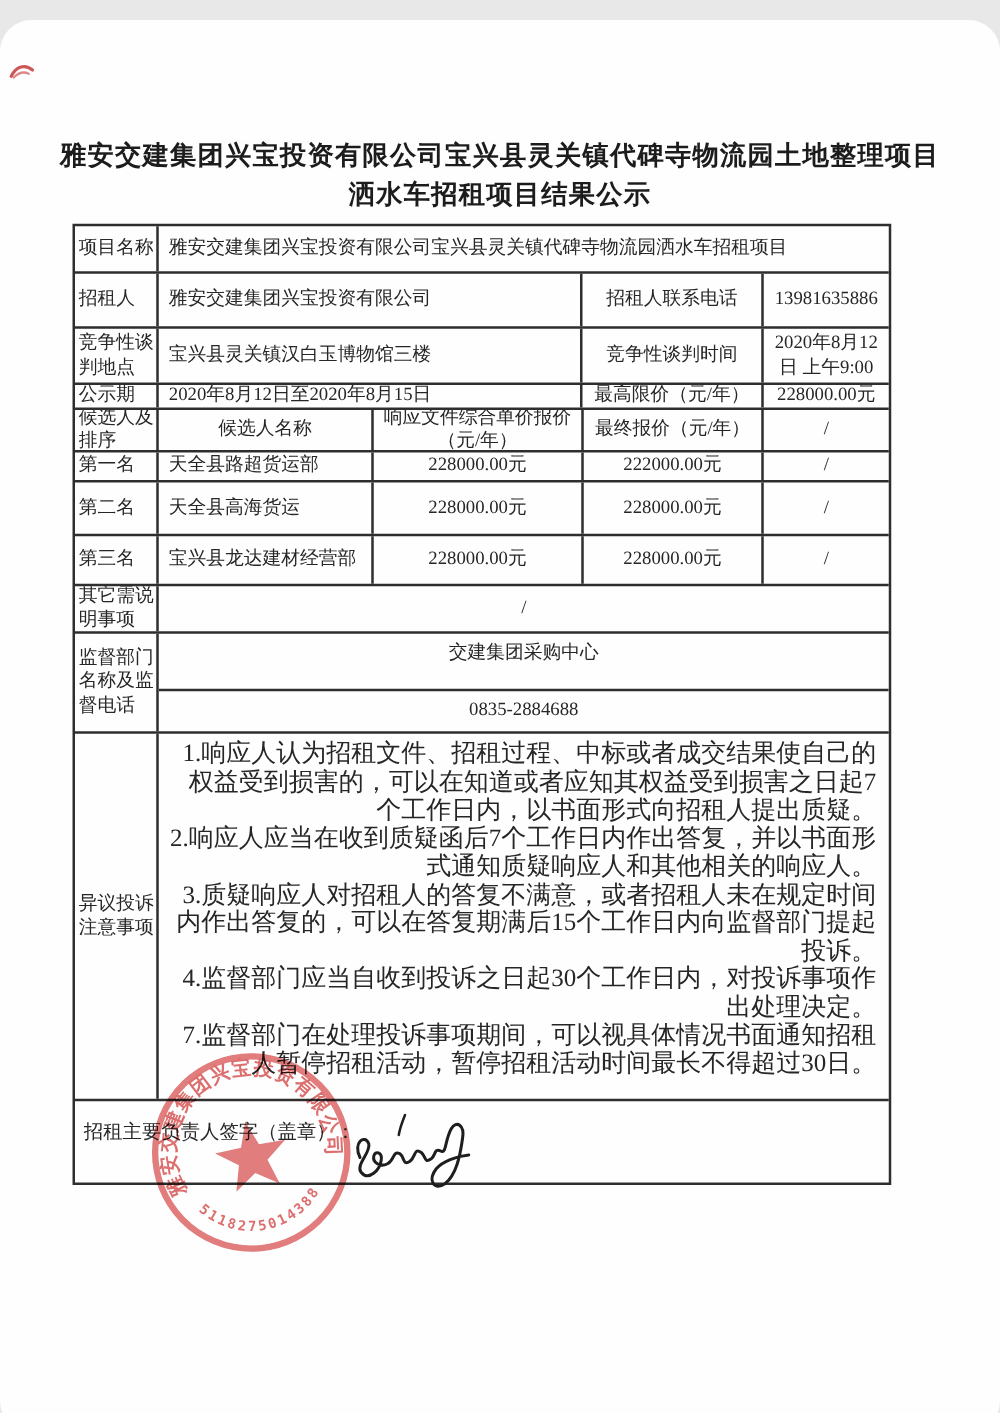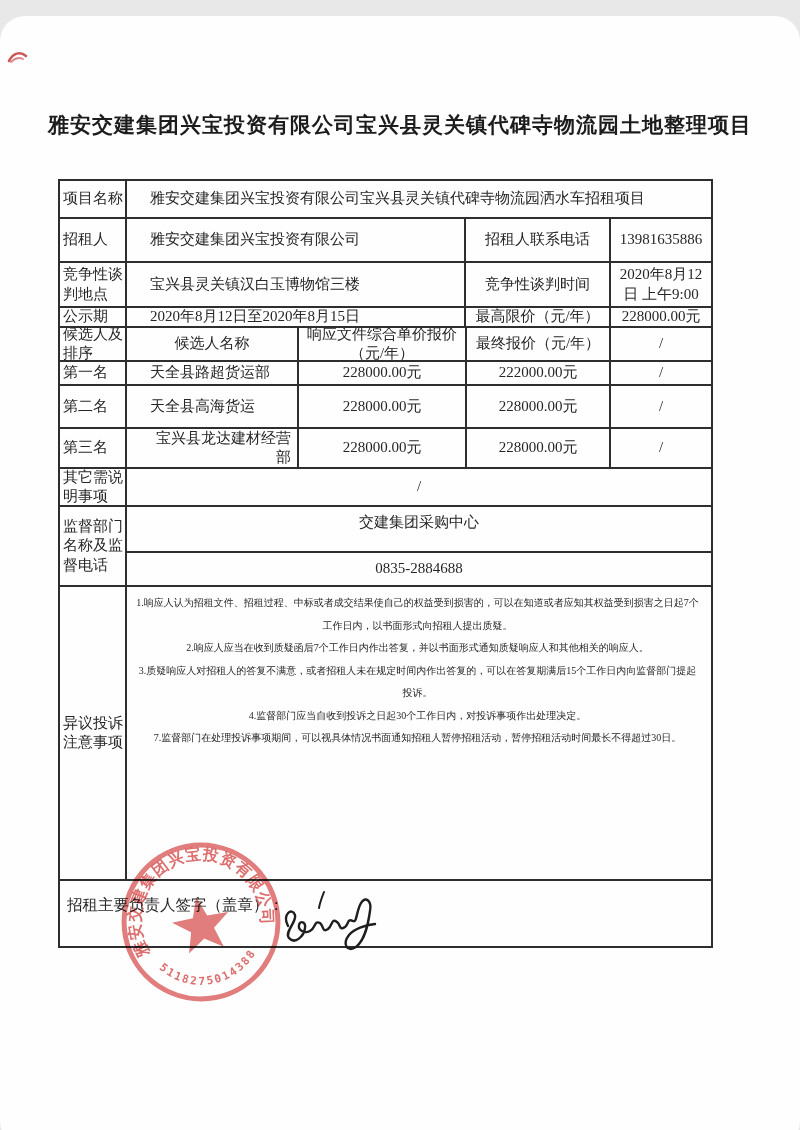--- a/index.html
+++ b/index.html
@@ -29,30 +29,30 @@
   .row{display:flex;flex-shrink:0;border-top:2px solid #2e2e2e;box-sizing:border-box;}
   .row:first-child{border-top:none;}
   .cell{
     border-left:2px solid #2e2e2e;box-sizing:border-box;
     display:flex;align-items:center;justify-content:center;
     flex-shrink:0;overflow:hidden;text-align:center;line-height:1.3;
   }
   .cell:first-child{border-left:none;}
   .grow{flex:1 1 auto;}
   .lbl{width:65px;justify-content:flex-start;text-align:left;padding:2px 2px 2px 3px;}
-  .lft{justify-content:flex-start;text-align:right;padding-left:23px;padding-right:6px;}
+  .lft{justify-content:flex-start;text-align:center;padding-left:8px;padding-right:6px;}
   .r1{height:36px}.r2{height:44px}.r3{height:45px}.r4{height:20px}
   .r5{height:34px}.r6{height:24px}.r7{height:43px}.r8{height:40px}
   .r9{height:38px}.r10{height:80px}.r11{height:294px}.r12{height:50px}
   .stack{display:flex;flex-direction:column;align-items:stretch;padding:0;gap:12px;}
   .substack{flex:1 1 auto;display:flex;align-items:center;justify-content:center;box-sizing:border-box;}
   .substack + .substack{border-top:2px solid #2e2e2e;}
   .objection-text{
-    display:block;align-items:flex-start;text-align:center;
-    padding:5px 10px 0 7px;line-height:22.5px;font-size:10px;
+    display:block;align-items:flex-start;text-align:right;
+    padding:5px 10px 0 7px;line-height:22.5px;font-size:20px;
   }
   .objection-text p{margin:0;}
   .sig-row{align-items:center;justify-content:flex-start;padding-left:7px;font-size:15.5px;}
   .pad2{padding-left:4px;padding-right:4px;}
   .seal{position:absolute;left:115px;top:820px;width:172px;height:172px;
         transform:rotate(-11deg);mix-blend-mode:multiply;opacity:.85;z-index:4;}
   .signature{position:absolute;left:272px;top:866px;width:140px;height:84px;z-index:5;overflow:visible;}
   .corner-mark{position:absolute;left:7px;top:33px;width:22px;height:16px;opacity:.85;z-index:3;}
 </style>
 </head>
@@ -60,20 +60,21 @@
 
 <div class="page">
 
   <svg class="corner-mark" viewBox="0 0 22 16">
     <path d="M2,12 C6,4 13,2 19,7" stroke="#c43b3b" stroke-width="2.6" fill="none" stroke-linecap="round"></path>
     <path d="M4,13 C8,9 12,8 16,10" stroke="#c43b3b" stroke-width="1.8" fill="none" stroke-linecap="round" opacity=".7"></path>
   </svg>
 
   <h1 class="title">
     <span>雅安交建集团兴宝投资有限公司宝兴县灵关镇代碑寺物流园土地整理项目</span><br>
+    <span>洒水车招租项目结果公示</span>
   </h1>
 
   <div class="doc-table">
 
     <div class="row r1">
       <div class="cell lbl">项目名称</div>
       <div class="cell grow lft">雅安交建集团兴宝投资有限公司宝兴县灵关镇代碑寺物流园洒水车招租项目</div>
     </div>
 
     <div class="row r2">

